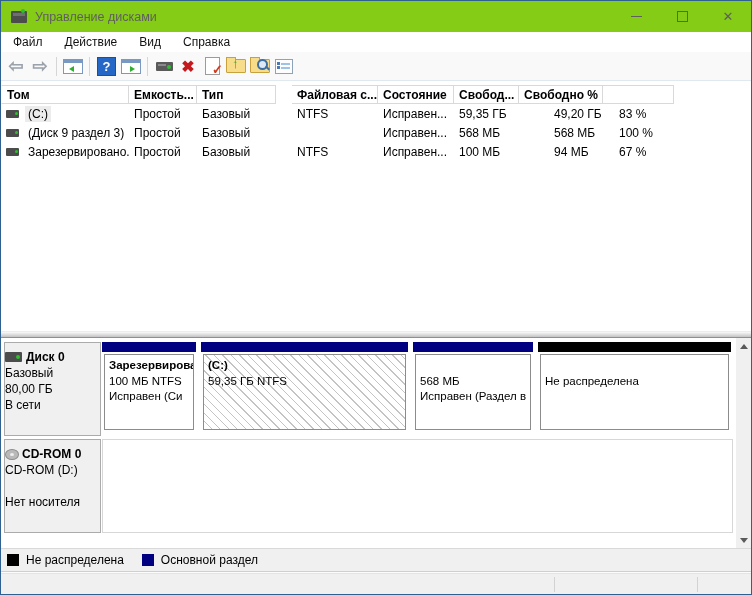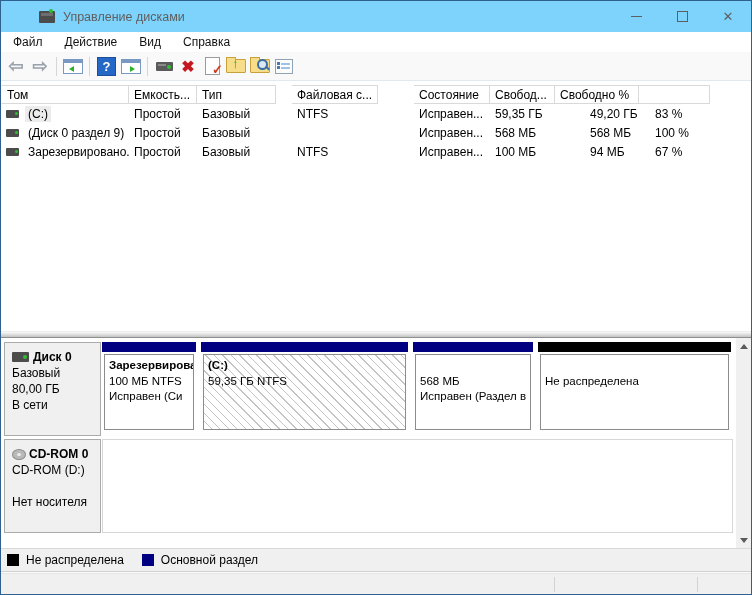--- a/index.html
+++ b/index.html
@@ -4,21 +4,21 @@
 <style>
   html,body{margin:0;padding:0;background:#9c9c9c;}
   #window{
     width:752px;height:595px;box-sizing:border-box;
     border:1px solid #2e618f;background:#fff;
     display:flex;flex-direction:column;
     font-family:"Liberation Sans",sans-serif;font-size:12px;color:#000;
     overflow:hidden;
   }
   
-  .titlebar{height:31px;flex:none;display:flex;align-items:center;background:#7dd3fc;padding-left:28px;}
+  .titlebar{height:31px;flex:none;display:flex;align-items:center;background:#84cc16;}
   .app-icon{width:16px;height:12px;background:#4c4c4c;border-radius:1px;margin:0 8px 0 10px;position:relative;flex:none;}
   .app-icon::before{content:"";position:absolute;left:2px;top:2px;right:2px;height:3px;background:#6e6e6e;}
   .app-icon::after{content:"";position:absolute;right:2px;top:-2px;width:4px;height:4px;border-radius:50%;background:#2fbf2f;}
   .title-text{color:#5f5f5f;font-size:12.5px;}
   .win-buttons{margin-left:auto;display:flex;height:100%;}
   .win-btn{width:46px;height:100%;display:flex;align-items:center;justify-content:center;color:#5f5f5f;}
   .min-glyph{width:11px;height:1px;background:#5f5f5f;}
   .max-glyph{width:9px;height:9px;border:1px solid #5f5f5f;}
   .close-glyph{font-size:13px;line-height:1;}
   
@@ -45,35 +45,35 @@
   .open-folder-icon i::before,.explore-icon i::before{content:"";position:absolute;left:-1px;top:-3px;width:8px;height:3px;background:#f7dd8a;border:1px solid #c7a13c;border-bottom:none;}
   .open-folder-icon .overlay{position:absolute;left:8px;top:2px;color:#1e9e1e;font-size:13px;font-weight:bold;}
   .explore-icon .mag{position:absolute;left:9px;top:5px;width:7px;height:7px;border:2px solid #3a6ea5;border-radius:50%;background:#dce9f5;}
   .explore-icon .mag::after{content:"";position:absolute;left:6px;top:6px;width:5px;height:2px;background:#3a6ea5;transform:rotate(45deg);}
   .checklist-icon i{display:block;width:16px;height:13px;background:#fdfdfd;border:1px solid #8fa3b8;position:relative;}
   .checklist-icon i::before{content:"";position:absolute;left:5px;top:3px;right:2px;height:2px;background:#9fc2e8;box-shadow:0 4px 0 #9fc2e8;}
   .checklist-icon i::after{content:"";position:absolute;left:1px;top:2px;width:3px;height:3px;background:#4a7ab5;box-shadow:0 4px 0 #4a7ab5;}
   
   .volume-pane{height:246px;flex:none;background:#fff;position:relative;overflow:hidden;margin-top:4px;}
   .vrow{display:flex;height:19px;align-items:center;}
-  .vrow.header .cell{border:1px solid #d9d9d9;border-left:none;height:19px;box-sizing:border-box;display:flex;align-items:center;background:#fff;}
+  .vrow.header .cell{border:1px solid #d9d9d9;border-left:none;height:19px;box-sizing:border-box;display:flex;align-items:center;background:#fff;font-weight:bold;}
   .vrow.header .cell:first-child{border-left:1px solid #fff;}
   .cell{box-sizing:border-box;padding-left:5px;overflow:hidden;white-space:nowrap;flex:none;}
   .col0{width:128px;}.col1{width:68px;}.col2{width:79px;}.col3{width:86px;margin-left:16px;}
-  .col4{width:76px;margin-left:36px;}.col5{width:95px;}.col6{width:65px;}.col7{width:84px;}.col8{width:71px;}
+  .col4{width:76px;}.col5{width:95px;}.col6{width:65px;}.col7{width:84px;}.col8{width:71px;}
   .drive-mini{display:inline-block;width:13px;height:8px;background:#4c4c4c;border-radius:1px;position:relative;margin-right:6px;flex:none;vertical-align:middle;}
   .drive-mini::after{content:"";position:absolute;right:1px;top:2px;width:3px;height:3px;border-radius:50%;background:#2fbf2f;}
   .vol-label{padding:1px 3px;}
   .vol-label.selected{background:#ececec;}
   .vcell-volume{display:flex;align-items:center;}
   
   .splitter{height:7px;flex:none;background:linear-gradient(#fafafa,#c3c3c3);border-top:1px solid #ededed;border-bottom:1px solid #8f8f8f;box-sizing:border-box;}
   
   .graph-pane{height:210px;flex:none;background:#fff;position:relative;overflow:hidden;}
-  .disk-header{position:absolute;left:3px;width:97px;height:94px;box-sizing:border-box;background:#f0f0f0;border:1px solid #ababab;padding:6px 2px 0 7px;line-height:16px;overflow:hidden;}
+  .disk-header{position:absolute;left:3px;width:97px;height:94px;box-sizing:border-box;background:#f0f0f0;border:1px solid #ababab;padding:6px 2px 0 0;line-height:16px;overflow:hidden;}
   .disk-header .dname{font-weight:bold;display:flex;align-items:center;}
   .disk-ico{display:inline-block;width:17px;height:10px;background:#4c4c4c;border-radius:1px;position:relative;margin-right:4px;flex:none;}
   .disk-ico::after{content:"";position:absolute;right:2px;top:3px;width:4px;height:4px;border-radius:50%;background:#2fbf2f;}
   .cd-ico{display:inline-block;width:14px;height:11px;position:relative;margin-right:3px;flex:none;background:#b9b9b9;border-radius:50%;border:1px solid #8d8d8d;box-sizing:border-box;}
   .cd-ico::after{content:"";position:absolute;left:4px;top:3px;width:4px;height:3px;border-radius:50%;background:#ededed;}
   #disk0-header{top:4px;}
   #cdrom-header{top:101px;}
   .partitions{position:absolute;left:101px;top:4px;height:94px;display:flex;gap:5px;}
   .part{display:flex;flex-direction:column;box-sizing:border-box;}
   .pbar{height:10px;flex:none;margin-bottom:2px;}
@@ -186,21 +186,21 @@
           <div class="cell col3">NTFS</div>
           <div class="cell col4">Исправен...</div>
           <div class="cell col5">59,35 ГБ</div>
           <div class="cell col6">49,20 ГБ</div>
           <div class="cell col7">83 %</div>
           <div class="cell col8"></div>
         </div>
         <div class="vrow">
           <div class="cell col0 vcell-volume">
             <span class="drive-mini"></span>
-            <span class="vol-label">(Диск 0 раздел 9)</span>
+            <span class="vol-label">(Диск 9 раздел 3)</span>
           </div>
           <div class="cell col1">Простой</div>
           <div class="cell col2">Базовый</div>
           <div class="cell col3"></div>
           <div class="cell col4">Исправен...</div>
           <div class="cell col5">568 МБ</div>
           <div class="cell col6">568 МБ</div>
           <div class="cell col7">100 %</div>
           <div class="cell col8"></div>
         </div>

